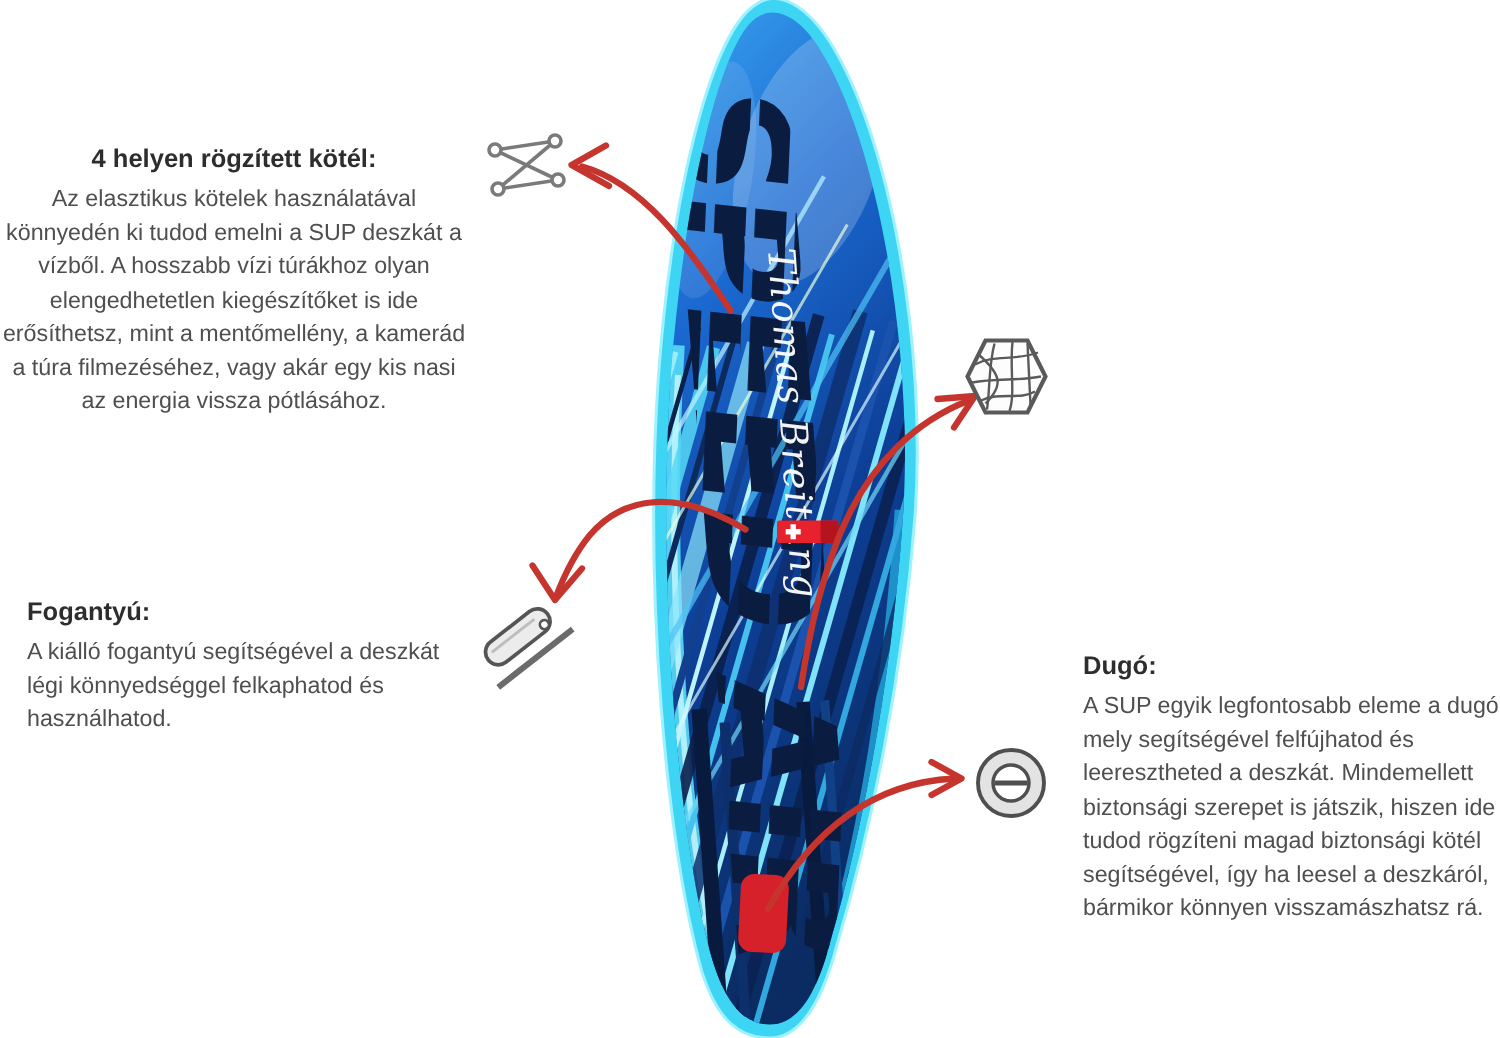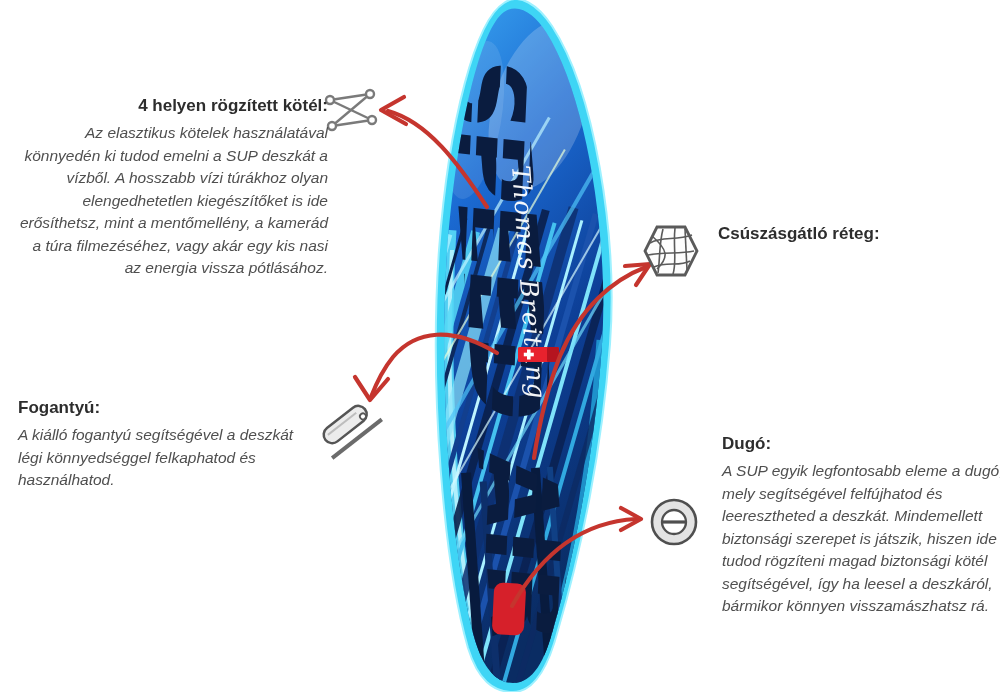--- a/index.html
+++ b/index.html
@@ -3,22 +3,22 @@
 <meta charset="utf-8">
 <style>
   html,body{margin:0;padding:0;background:#ffffff;}
   .stage{
     position:relative;width:1000px;height:692px;background:#ffffff;overflow:hidden;
     font-family:"Liberation Sans",sans-serif;
   }
   .board-svg{position:absolute;left:0;top:0;width:1000px;height:692px;}
   .callout{position:absolute;}
   .callout h3{font-size:17px;font-weight:bold;color:#2d2d2d;margin:0 0 4px 0;line-height:24px;}
-  .callout p{font-size:15.5px;color:#4f4f4f;margin:0;line-height:22.5px;font-style:italic;}
-  .callout.rope{left:16px;top:94px;width:312px;text-align:right;}
+  .callout p{font-size:15.5px;color:#4f4f4f;margin:0;line-height:22.5px;}
+  .callout.rope{left:0px;top:94px;width:312px;text-align:center;}
   .callout.grip{left:718px;top:222px;width:252px;text-align:left;}
   .callout.handle{left:18px;top:396px;width:288px;}
   .callout.plug{left:722px;top:432px;width:284px;text-align:left;}
   .feat-icon{position:absolute;}
   .icon-rope{left:322px;top:88px;}
   .icon-grip{left:642px;top:222px;}
   .icon-handle{left:316px;top:396px;}
   .icon-plug{left:648px;top:496px;}
 </style>
 </head>
@@ -165,21 +165,20 @@
     <circle cx="26" cy="26" r="12" fill="#ffffff" stroke="#4f4f4f" stroke-width="2.3"></circle>
     <line x1="15" y1="26" x2="37" y2="26" stroke="#4f4f4f" stroke-width="3.2"></line>
   </svg>
 
   <div class="callout rope">
     <h3>4 helyen rögzített kötél:</h3>
     <p>Az elasztikus kötelek használatával könnyedén ki tudod emelni a SUP deszkát a vízből. A hosszabb vízi túrákhoz olyan elengedhetetlen kiegészítőket is ide erősíthetsz, mint a mentőmellény, a kamerád a túra filmezéséhez, vagy akár egy kis nasi az energia vissza pótlásához.</p>
   </div>
 
   <div class="callout grip">
-    <h3>Csúszásgátló réteg:</h3>
   </div>
 
   <div class="callout handle">
     <h3>Fogantyú:</h3>
     <p>A kiálló fogantyú segítségével a deszkát légi könnyedséggel felkaphatod és használhatod.</p>
   </div>
 
   <div class="callout plug">
     <h3>Dugó:</h3>
     <p>A SUP egyik legfontosabb eleme a dugó, mely segítségével felfújhatod és leeresztheted a deszkát. Mindemellett biztonsági szerepet is játszik, hiszen ide tudod rögzíteni magad biztonsági kötél segítségével, így ha leesel a deszkáról, bármikor könnyen visszamászhatsz rá.</p>

